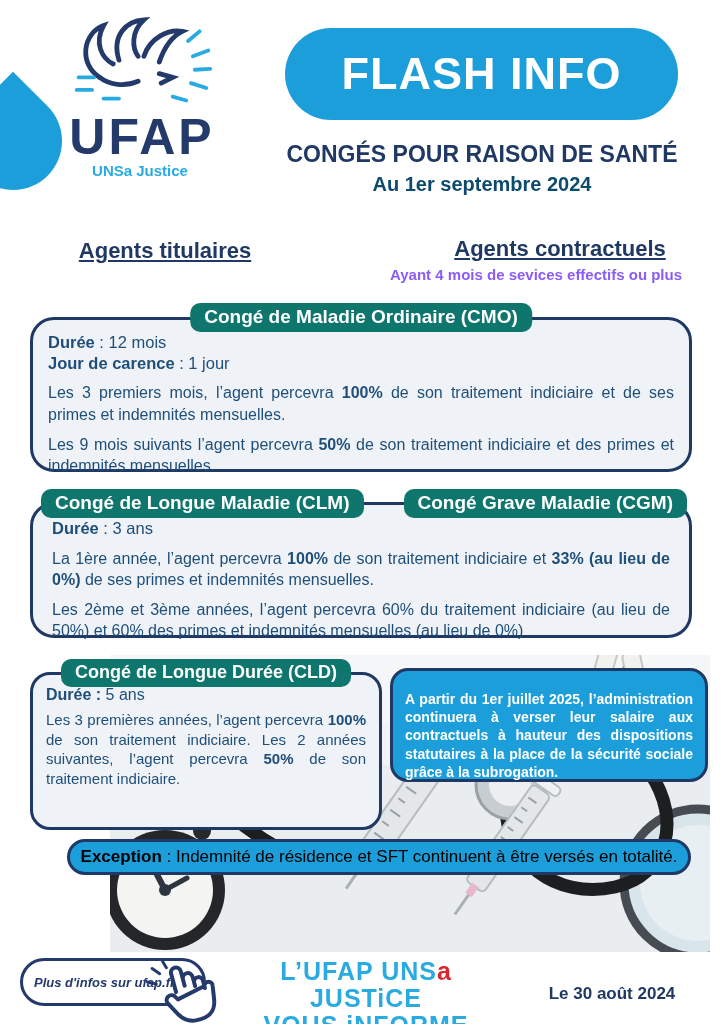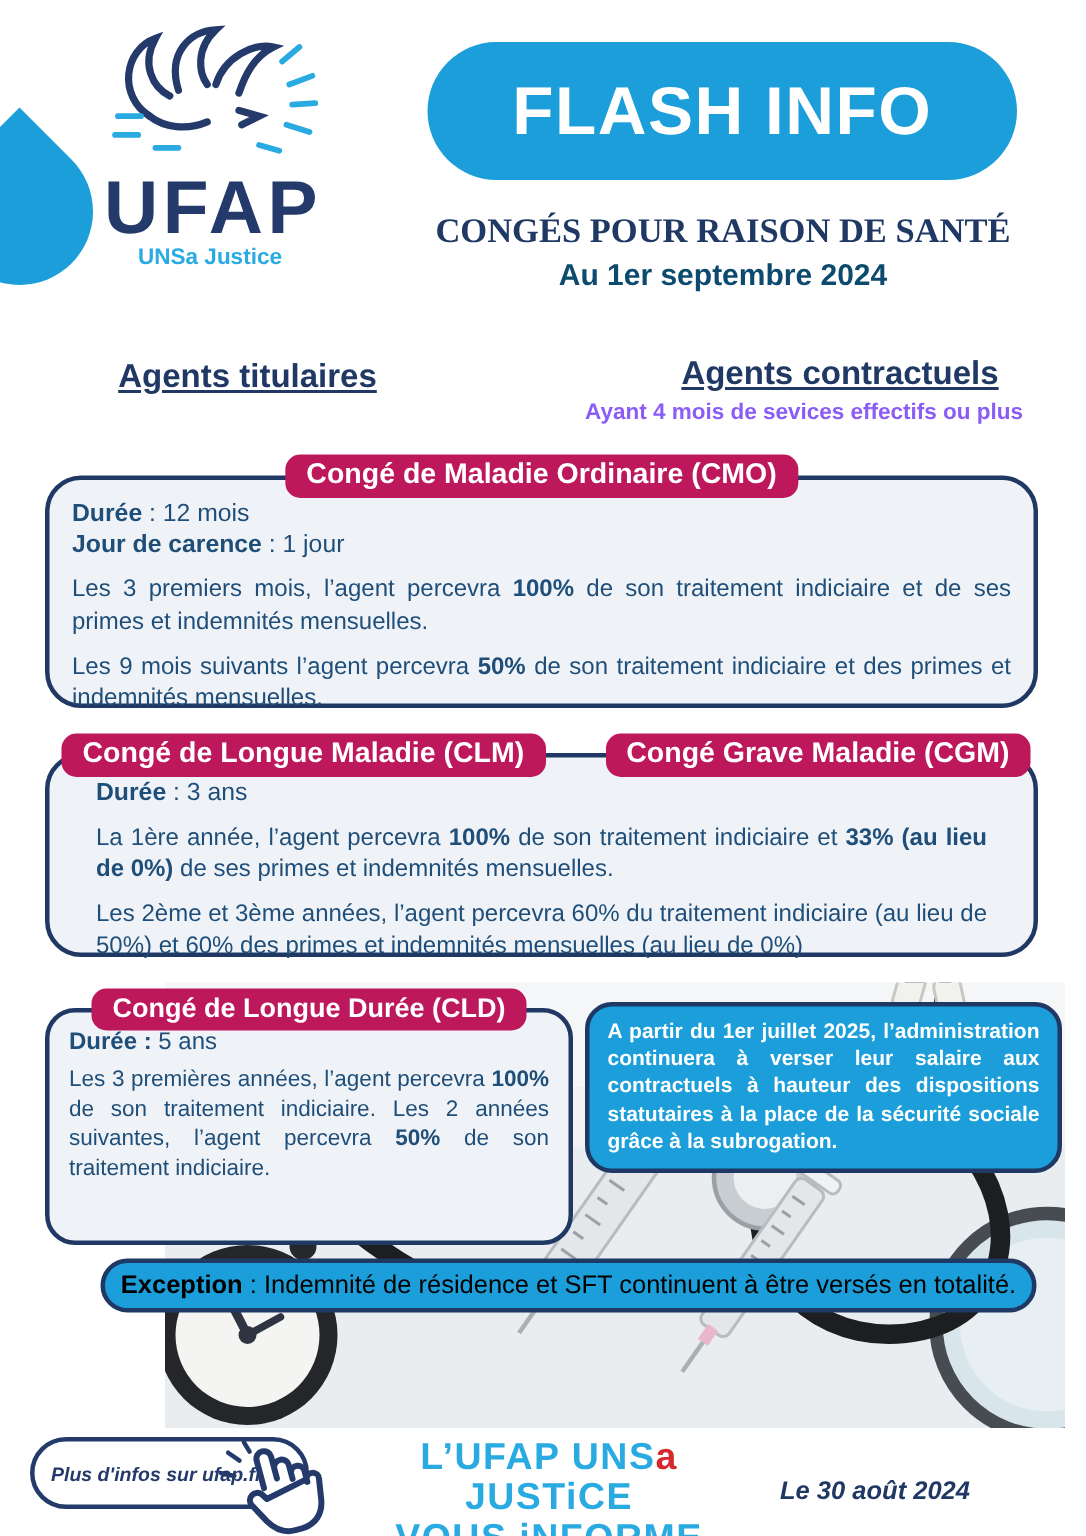--- a/index.html
+++ b/index.html
@@ -22,86 +22,86 @@
   .logo{left:52px;top:16px;width:180px;text-align:center;}
   .logo-name{font-size:50px;font-weight:800;color:#243A6B;letter-spacing:3px;line-height:1;margin-top:-4px;}
   .logo-sub{font-size:15px;font-weight:700;color:#29ABE2;text-align:center;padding-right:4px;margin-top:0px;}
 
   
   .flash-pill{
     left:285px;top:28px;width:393px;height:92px;background:#1B9ED9;border-radius:46px;
     display:flex;align-items:center;justify-content:center;
     color:#fff;font-size:45px;font-weight:800;letter-spacing:1px;
   }
-  .header-title{left:258px;top:141px;width:448px;text-align:center;font-size:23px;font-weight:800;color:#1F3864;font-family:Liberation Serif, serif;}
+  .header-title{left:258px;top:141px;width:448px;text-align:center;font-size:23px;font-weight:800;color:#1F3864;}
   .header-subtitle{left:258px;top:173px;width:448px;text-align:center;font-size:20px;font-weight:700;color:#0c4a6e;}
 
   
   .col-head{font-size:22px;font-weight:800;color:#1F3864;text-decoration:underline;text-align:center;}
   .col-head-left{left:40px;top:238px;width:250px;}
   .col-head-right{left:400px;top:236px;width:320px;}
   .col-sub{left:390px;top:266px;width:338px;text-align:left;font-size:15px;font-weight:700;color:#8b5cf6;}
 
   
   .photo{left:110px;top:655px;width:600px;height:297px;z-index:0;}
 
   
   .box{
     position:absolute;background:#EFF3F8;border:3.5px solid #1F3864;border-radius:24px;
     box-sizing:border-box;z-index:1;
   }
   .badge{
-    position:absolute;background:#be185d;color:#fff;font-weight:700;font-size:19px;
+    position:absolute;background:#0f766e;color:#fff;font-weight:700;font-size:19px;
     padding:3px 14px 4px;border-radius:10px;white-space:nowrap;line-height:1.15;
   }
   .badge-center{left:50%;transform:translateX(-50%);}
   .center-line{text-align:left;font-size:16.5px;line-height:1.25;}
   .center-line b{font-weight:700;}
   .body-text{font-size:16px;text-align:justify;line-height:1.33;margin:9px 0 0 0;}
   .body-text b{font-weight:700;}
 
   .box-cmo{left:30px;top:317px;width:662px;height:155px;padding:12px 15px 0;}
   .box-cmo .badge{top:-17px;}
 
-  .box-clm{left:30px;top:502px;width:662px;height:136px;padding:13px 31px 0;}
+  .box-clm{left:30px;top:502px;width:662px;height:136px;padding:13px 19px 0;}
   .badge-clm-left{top:-16px;left:8px;}
   .badge-clm-right{top:-16px;right:2px;}
 
   .box-cld{left:30px;top:672px;width:352px;height:158px;border-radius:20px;padding:10px 13px 0;}
   .box-cld .badge{top:-16px;font-size:18px;}
   .box-cld .center-line{font-size:16px;}
   .box-cld .body-text{font-size:15px;margin-top:5px;line-height:1.3;}
   .cld-p2{margin-top:0;}
 
   .blue-box{
     left:390px;top:668px;width:318px;height:114px;z-index:1;box-sizing:border-box;
     background:#1B9ED9;border:3.5px solid #1F3864;border-radius:18px;
     color:#fff;font-weight:700;font-size:14px;line-height:1.3;text-align:justify;
-    padding:7px 12px;
+    padding:19px 12px;
   }
 
   .exception{
     left:67px;top:839px;width:624px;height:36px;z-index:2;box-sizing:border-box;
     background:#1B9ED9;border:3px solid #1F3864;border-radius:20px;
     color:#000000;font-size:17px;display:flex;align-items:center;justify-content:center;
     white-space:nowrap;
   }
   .exception b{font-weight:700;}
 
   
   .info-pill{
     left:20px;top:958px;width:186px;height:48px;z-index:2;box-sizing:border-box;
     background:#fff;border:3px solid #243A6B;border-radius:26px;
     display:flex;align-items:center;padding-left:11px;
     font-style:italic;font-weight:700;font-size:13px;color:#243A6B;cursor:pointer;
   }
   .hand-icon{left:146px;top:958px;width:76px;height:66px;z-index:3;}
   .slogan{left:228px;top:958px;width:276px;text-align:center;color:#29ABE2;font-weight:800;font-size:25px;line-height:1.08;letter-spacing:1px;}
   .slogan .red{color:#D7282F;}
-  .date{left:520px;top:984px;width:184px;text-align:left;font-weight:700;font-style:italic;font-size:17px;color:#1F3864;}
+  .date{left:520px;top:984px;width:184px;text-align:center;font-weight:700;font-size:17px;color:#1F3864;}
 </style>
 </head>
 <body>
 
 <div class="abs drop"></div>
 
 <div class="abs logo">
   <svg width="160" height="96" viewBox="0 0 160 100">
     <g fill="none" stroke="#243A6B" stroke-width="5" stroke-linecap="round">
       <path d="M36 64 C14 50 18 18 40 10 C30 28 38 44 50 50"></path>

